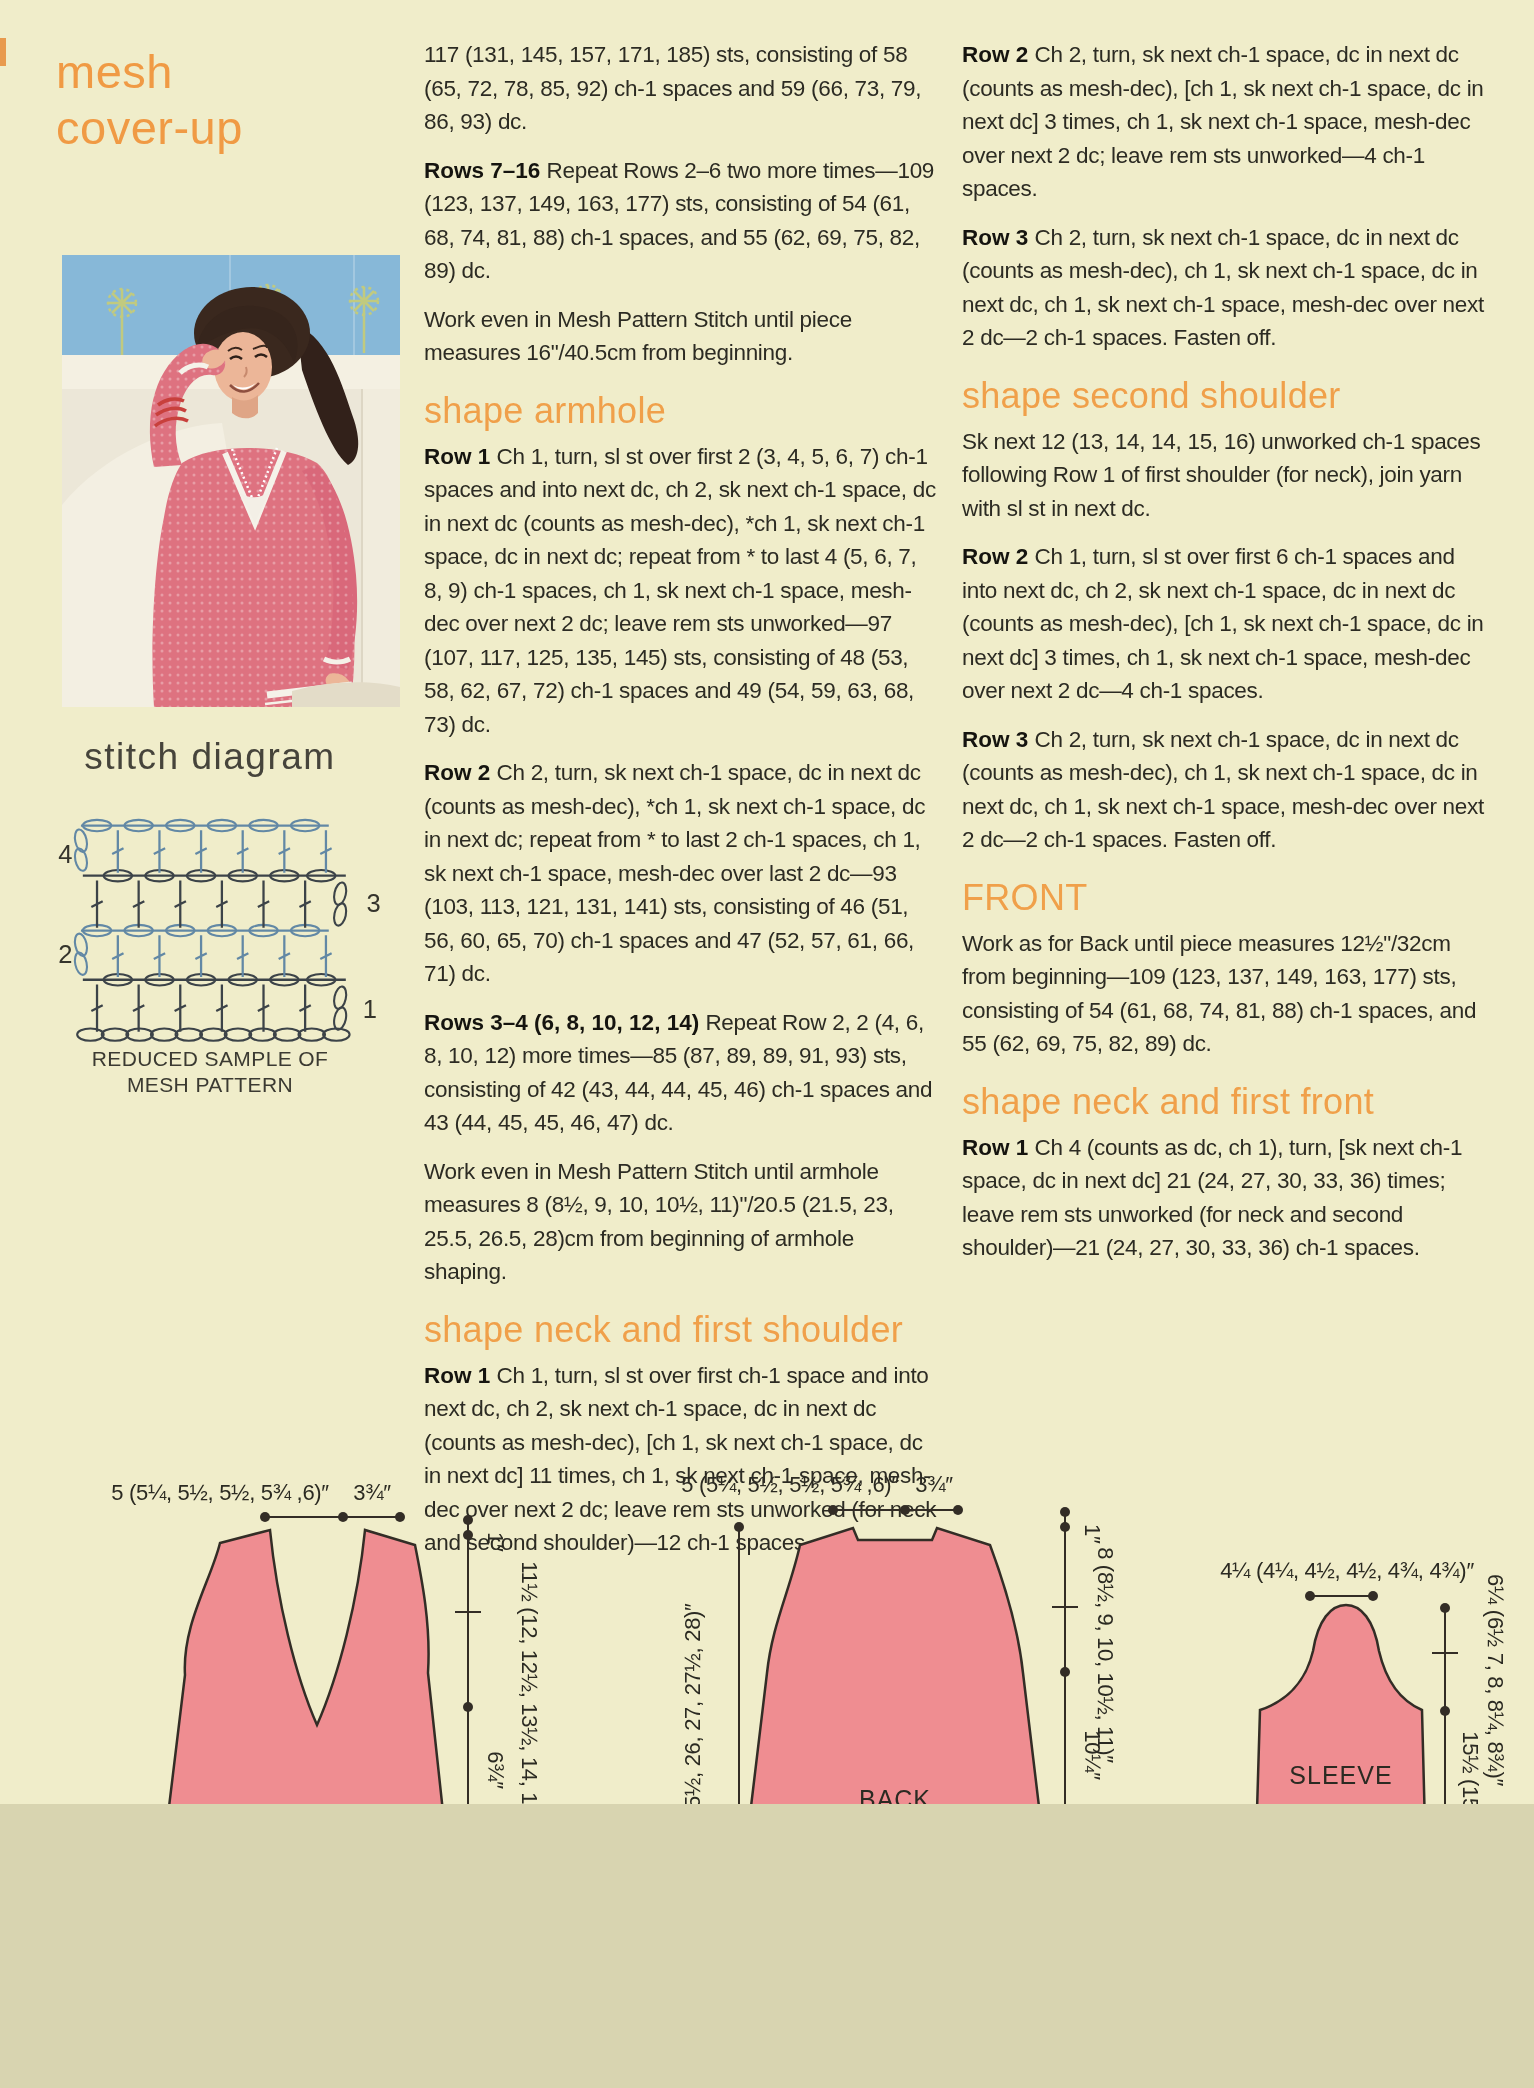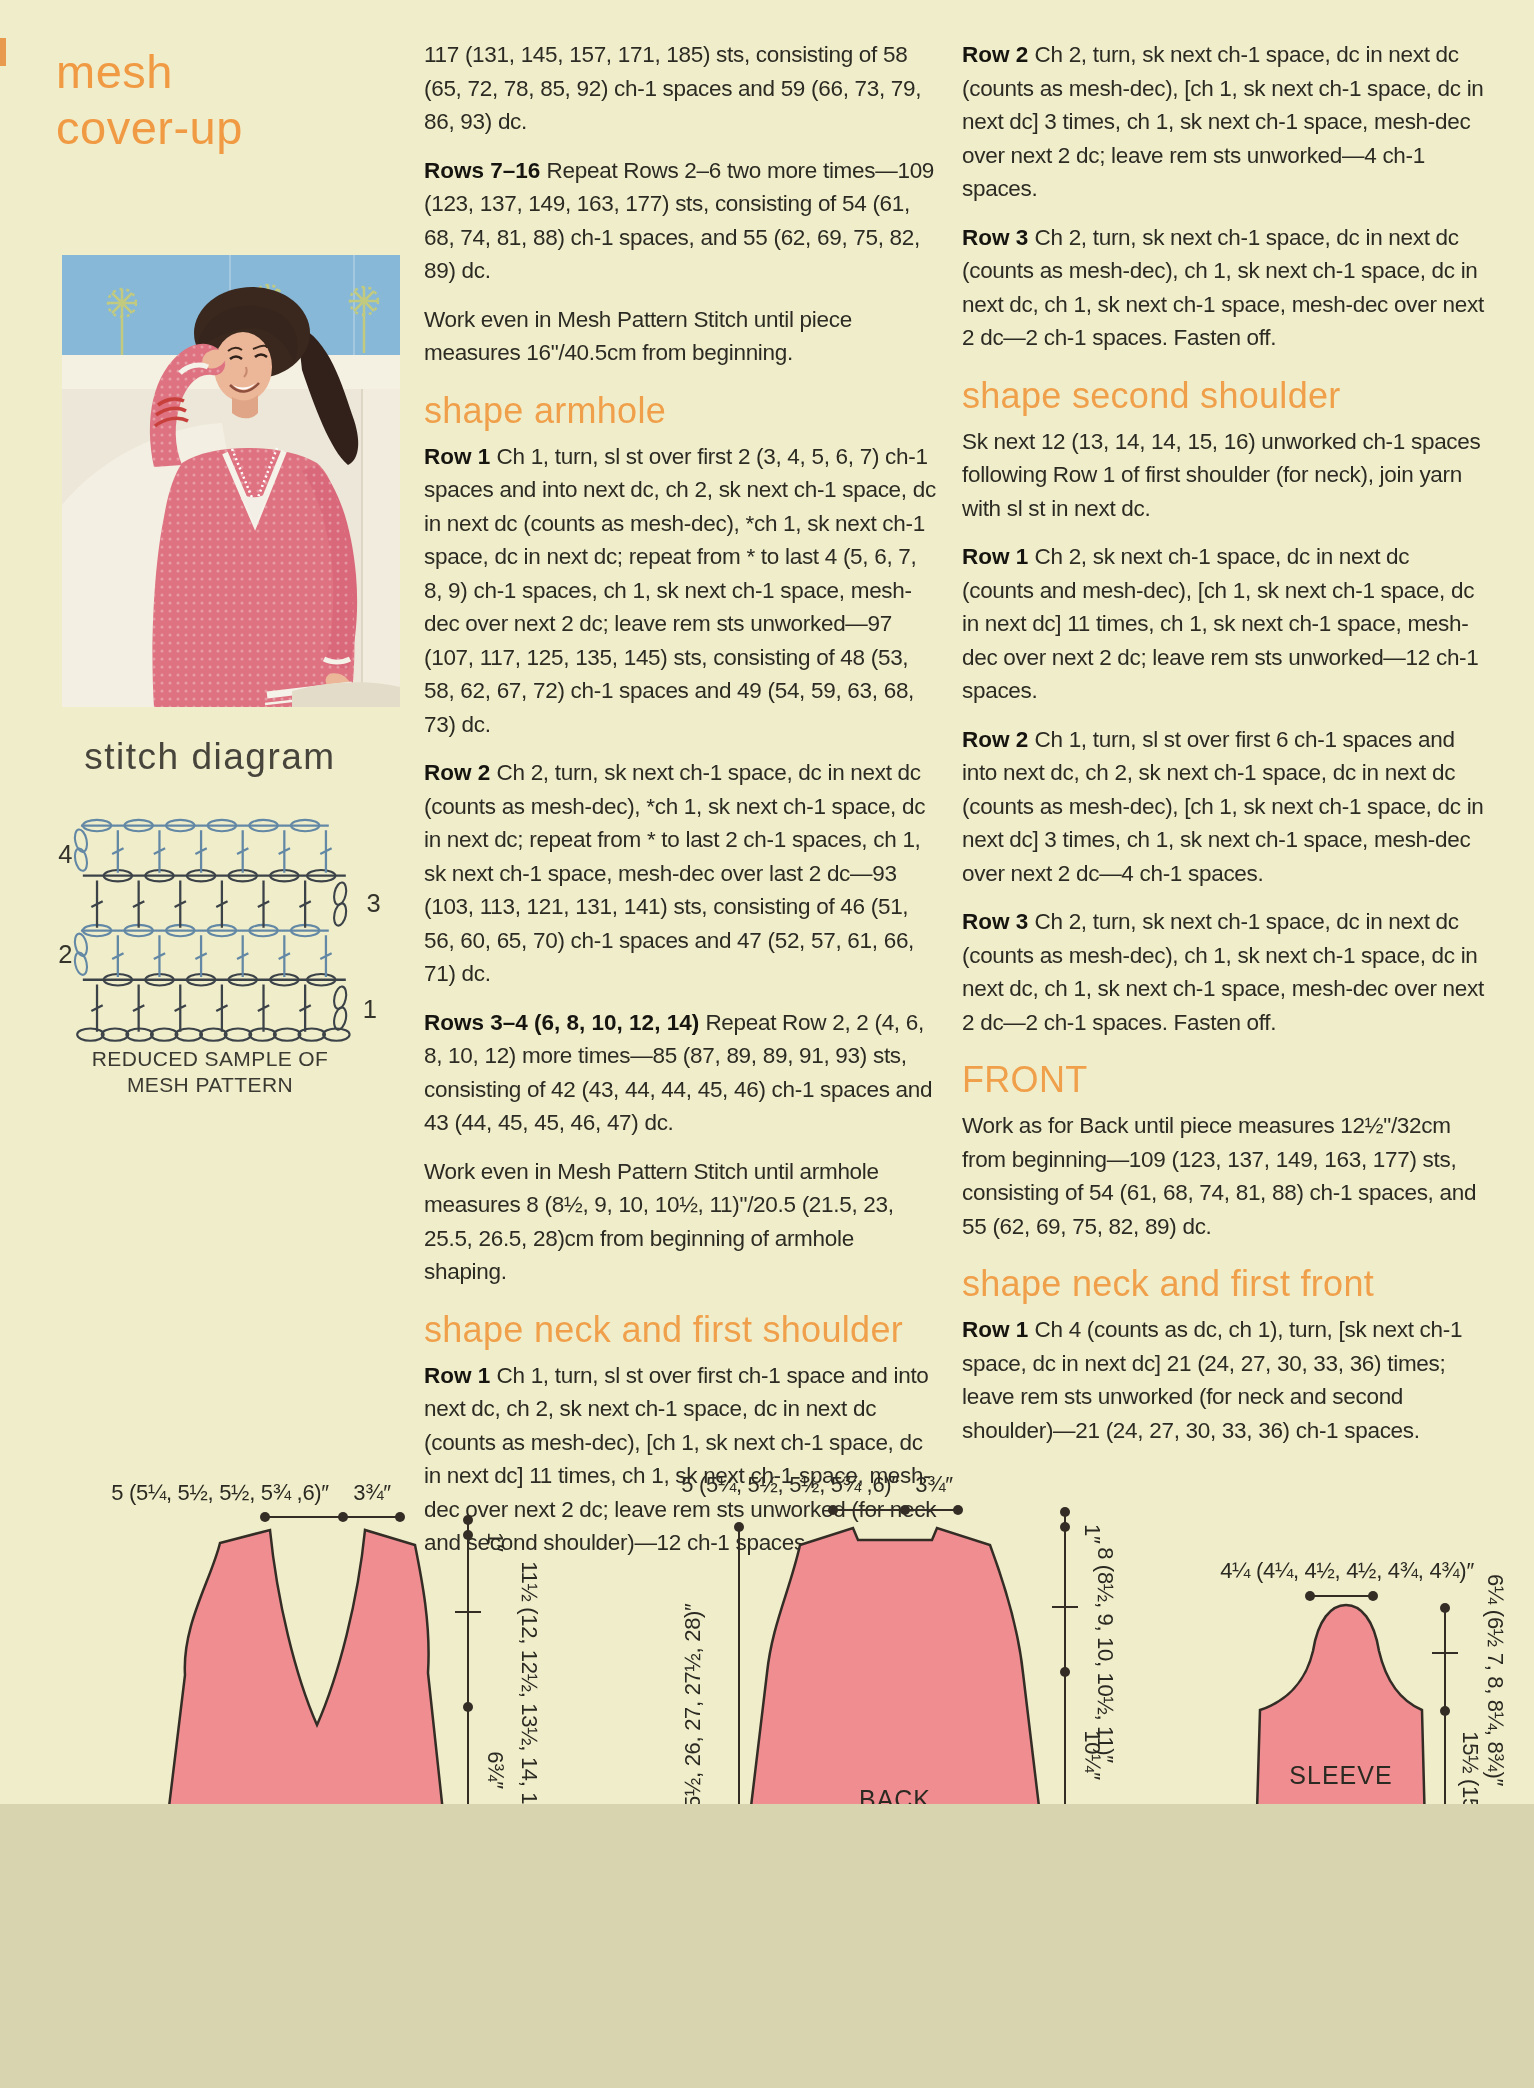--- a/index.html
+++ b/index.html
@@ -198,21 +198,20 @@
     <p class="t"><b></b><span>Work even in Mesh Pattern Stitch until armhole measures 8 (8½, 9, 10, 10½, 11)"/20.5 (21.5, 23, 25.5, 26.5, 28)cm from beginning of armhole shaping.</span></p>
     <div class="sec-heading">shape neck and first shoulder</div>
     <p class="t"><b>Row 1 </b><span>Ch 1, turn, sl st over first ch-1 space and into next dc, ch 2, sk next ch-1 space, dc in next dc (counts as mesh-dec), [ch 1, sk next ch-1 space, dc in next dc] 11 times, ch 1, sk next ch-1 space, mesh-dec over next 2 dc; leave rem sts unworked (for neck and second shoulder)—12 ch-1 spaces.</span></p>
   </div>
 
   <div class="col" id="col-right">
     <p class="t"><b>Row 2 </b><span>Ch 2, turn, sk next ch-1 space, dc in next dc (counts as mesh-dec), [ch 1, sk next ch-1 space, dc in next dc] 3 times, ch 1, sk next ch-1 space, mesh-dec over next 2 dc; leave rem sts unworked—4 ch-1 spaces.</span></p>
     <p class="t"><b>Row 3 </b><span>Ch 2, turn, sk next ch-1 space, dc in next dc (counts as mesh-dec), ch 1, sk next ch-1 space, dc in next dc,  ch 1, sk next ch-1 space, mesh-dec over next 2 dc—2 ch-1 spaces. Fasten off.</span></p>
     <div class="sec-heading">shape second shoulder</div>
     <p class="t"><b></b><span>Sk next 12 (13, 14, 14, 15, 16) unworked ch-1 spaces following Row 1 of first shoulder (for neck), join yarn with sl st in next dc.</span></p>
-    <p class="t"><b>Row 1 </b><span>Ch 2, sk next ch-1 space, dc in next dc (counts and mesh-dec), [ch 1, sk next ch-1 space, dc in next dc] 11 times, ch 1, sk next ch-1 space, mesh-dec over next 2 dc; leave rem sts unworked—12 ch-1 spaces.</span></p>
     <p class="t"><b>Row 2 </b><span>Ch 1, turn, sl st over first 6 ch-1 spaces and into next dc, ch 2, sk next ch-1 space, dc in next dc (counts as mesh-dec), [ch 1, sk next ch-1 space, dc in next dc] 3 times, ch 1, sk next ch-1 space, mesh-dec over next 2 dc—4 ch-1 spaces.</span></p>
     <p class="t"><b>Row 3 </b><span>Ch 2, turn, sk next ch-1 space, dc in next dc (counts as mesh-dec), ch 1, sk next ch-1 space, dc in next dc, ch 1, sk next ch-1 space, mesh-dec over next 2 dc—2 ch-1 spaces. Fasten off.</span></p>
     <div class="sec-heading">FRONT</div>
     <p class="t"><b></b><span>Work as for Back until piece measures 12½"/32cm from beginning—109 (123, 137, 149, 163, 177) sts, consisting of 54 (61, 68, 74, 81, 88) ch-1 spaces, and 55 (62, 69, 75, 82, 89) dc.</span></p>
     <div class="sec-heading">shape neck and first front</div>
     <p class="t"><b>Row 1 </b><span>Ch 4 (counts as dc, ch 1), turn, [sk next ch-1 space, dc in next dc] 21 (24, 27, 30, 33, 36) times; leave rem sts unworked (for neck and second shoulder)—21 (24, 27, 30, 33, 36) ch-1 spaces.</span></p>
   </div>
 
   <svg class="schem" style="left:70px;top:1440px;" width="470" height="600" viewBox="0 0 470 600">
     <path class="shape" d="M150,103 L200,90 C207,160 225,235 247,285 C269,235 288,160 295,90 L345,105

